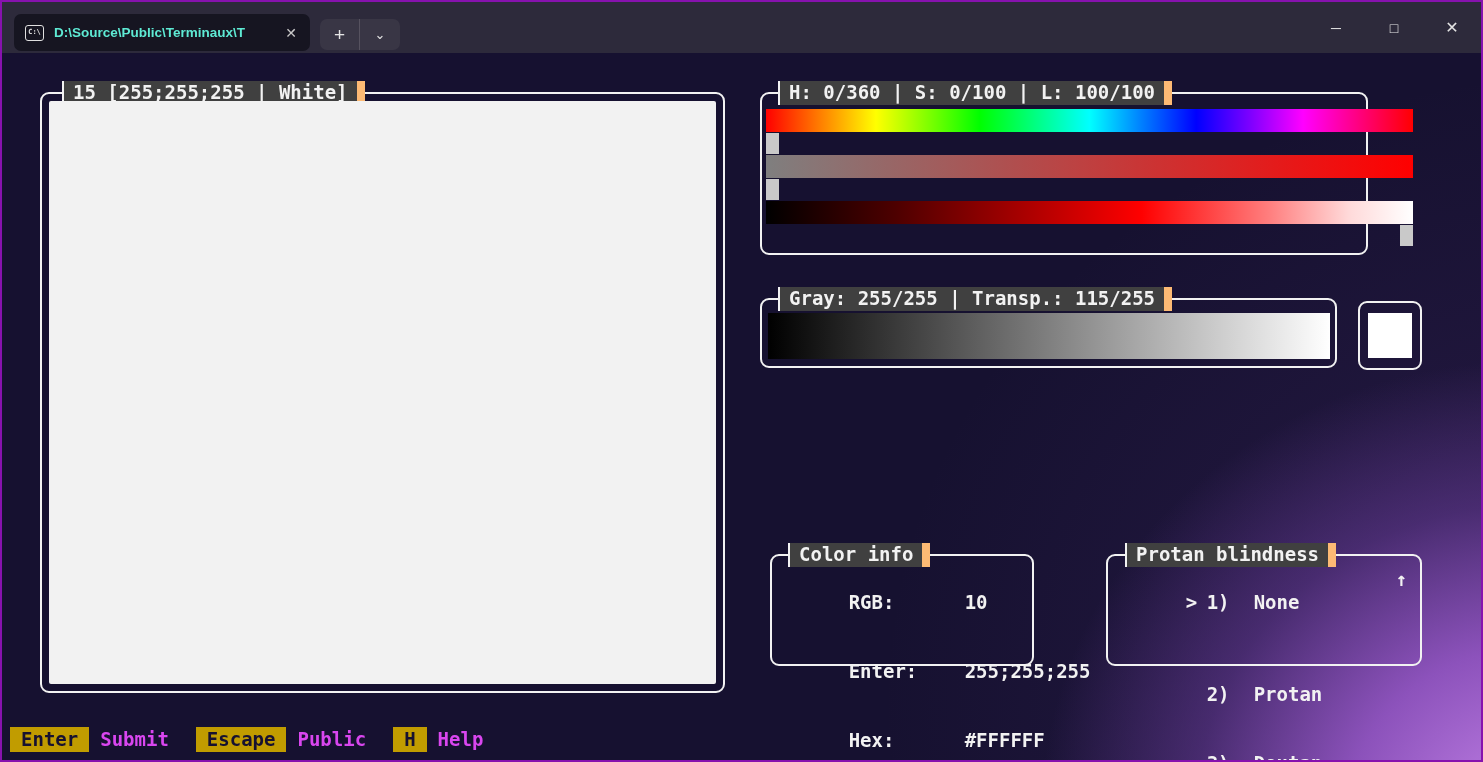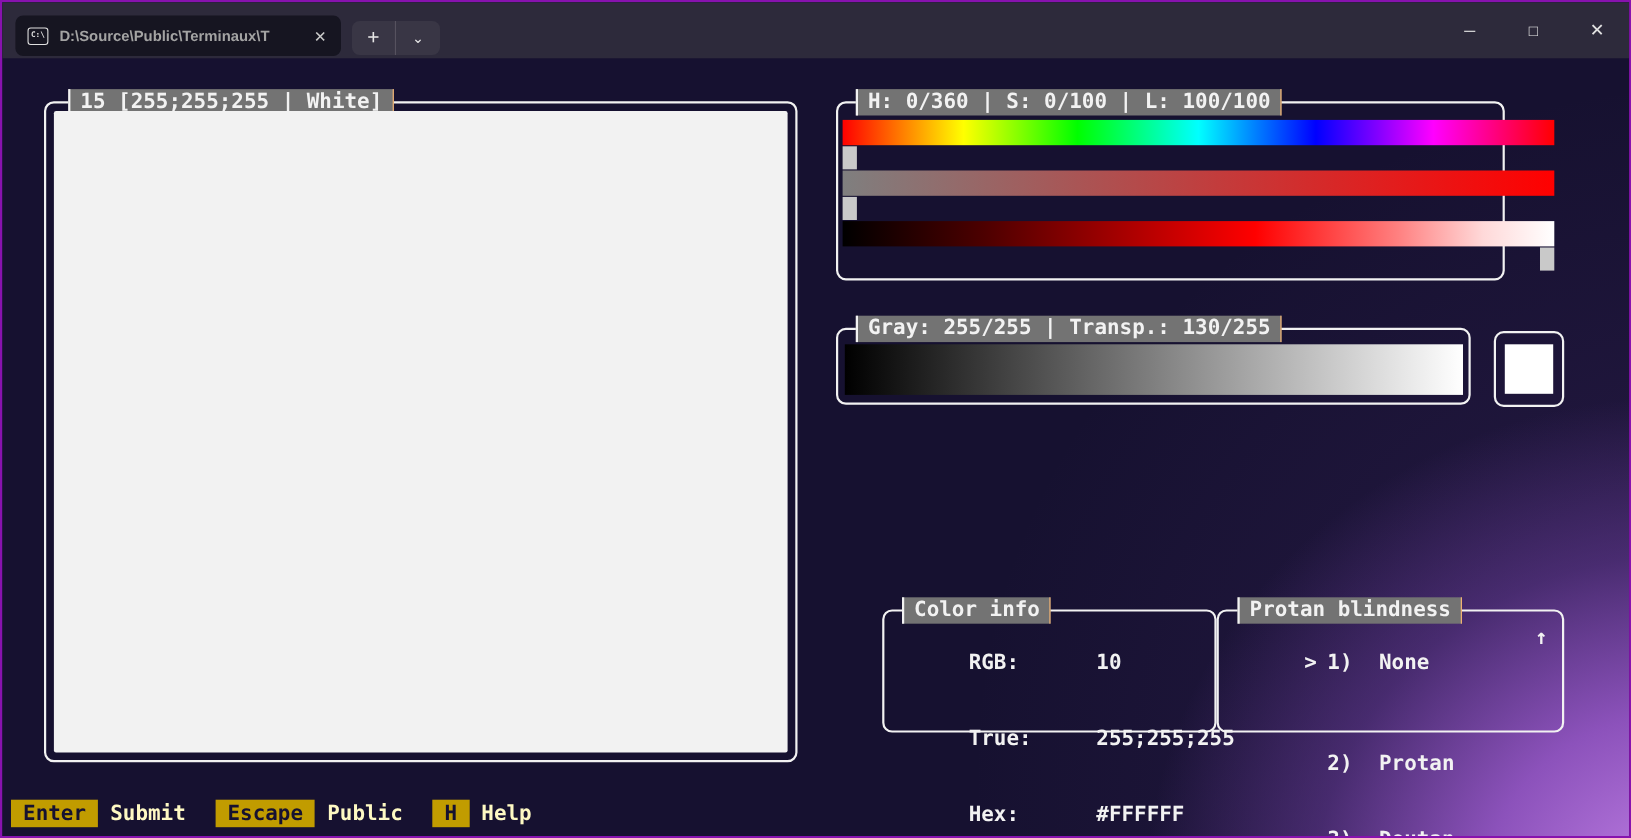--- a/index.html
+++ b/index.html
@@ -38,21 +38,21 @@
     display:flex; align-items:center; cursor:default;
   }
   .tab-icon{
     width:19px; height:16px; margin-left:11px; flex:0 0 auto;
     border:1.6px solid #E0E0E0; border-radius:3px;
     color:#E0E0E0; font-family:"DejaVu Sans Mono", monospace;
     font-size:7px; font-weight:bold; line-height:13px; text-align:center;
   }
   .tab-title{
     margin-left:10px; width:192px; overflow:hidden; white-space:nowrap;
-    color:#a3a3a3; font-size:13.5px; font-weight:bold;
+    color:#5eead4; font-size:13.5px; font-weight:bold;
   }
   .tab-close{
     margin-left:auto; margin-right:10px; color:#C9C9C9; font-size:14px;
     width:18px; text-align:center; cursor:pointer;
   }
   .newtab-group{
     position:absolute; left:318px; top:17px; width:80px; height:31px;
     background:#393645; border-radius:7px; display:flex; overflow:hidden;
   }
   .newtab-group .half{
@@ -77,22 +77,22 @@
     position:absolute; left:0px; top:51px; width:1479px; height:707px;
     color:#F2F2F2; font-size:19px; font-weight:bold; z-index:2;
   }
 
   .tui-box{
     position:absolute;
     border:2px solid #F2F2F2; border-radius:9px;
   }
   .tui-title{
     position:absolute; top:-13px; left:18px;
-    background:#737373;
-    border-left:2px solid #F2F2F2; border-right:1px solid #fdba74;
+    background:#404040;
+    border-left:2px solid #F2F2F2; border-right:8px solid #fdba74;
     padding:0 9px; line-height:23px; white-space:pre; height:24px;
   }
 
   
   .box-preview{ left:38px; top:39px; width:685px; height:601px; }
   .preview-fill{
     position:absolute; inset:7px; background:#F2F2F2; border-radius:2px;
   }
 
   
@@ -122,42 +122,42 @@
   .box-swatch{ left:1356px; top:248px; width:64px; height:69px; }
   .swatch-fill{ position:absolute; left:8px; right:8px; top:10px; bottom:10px; background:#FFFFFF; }
 
   
   .box-rgb{ left:758px; top:363px; width:662px; height:91px; padding-top:11px; }
   .bar-red{ background:linear-gradient(to right,#000,#ff0000); }
   .bar-green{ background:linear-gradient(to right,#000,#00ff00); }
   .bar-blue{ background:linear-gradient(to right,#000,#0000ff); }
 
   
-  .box-info{ left:800px; top:501px; width:304px; height:112px; padding:12px 0 0 8px; }
+  .box-info{ left:768px; top:501px; width:264px; height:112px; padding:12px 0 0 8px; }
   .info-row{ line-height:23px; white-space:pre; }
   .info-label{ display:inline-block; width:116px; }
 
   
   .box-blind{ left:1104px; top:501px; width:316px; height:112px; padding:12px 0 0 9px; }
   .blind-row{ line-height:23px; white-space:pre; position:relative; }
   .blind-marker{ display:inline-block; width:21px; }
   .blind-number{ display:inline-block; width:47px; }
   .blind-arrow{ position:absolute; right:13px; top:0; }
 
   
   .keybar{
     position:absolute; left:8px; top:674px; display:flex; column-gap:27px;
     align-items:flex-start; height:26px;
   }
   .keybind{ display:flex; align-items:center; column-gap:11px; }
   .key-chip{
     background:#C19C00; color:#161130; line-height:25px; height:25px;
     padding:0 11px; white-space:pre; cursor:pointer;
   }
-  .key-action{ color:#fef9c3; line-height:25px; }
+  .key-action{ color:#d946ef; line-height:25px; }
 </style>
 </head>
 <body>
 
 <div class="glow"></div>
 
 <div class="titlebar">
   <div class="tab">
     <div class="tab-icon">C:\</div>
     <div class="tab-title">D:\Source\Public\Terminaux\T</div>
@@ -191,36 +191,36 @@
     <div class="handle-row">
       <div class="slider-handle" style="left:0"></div>
     </div>
     <div class="bar bar-light"></div>
     <div class="handle-row">
       <div class="slider-handle" style="left:634px"></div>
     </div>
   </div>
 
   <div class="tui-box box-gray">
-    <div class="tui-title" style="left:16px">Gray: 255/255 | Transp.: 130/255</div>
+    <div class="tui-title" style="left:16px">Gray: 255/255 | Transp.: 115/255</div>
     <div class="bar-gray"></div>
   </div>
 
   <div class="tui-box box-swatch">
     <div class="swatch-fill"></div>
   </div>
 
 
   <div class="tui-box box-info">
     <div class="tui-title" style="left:16px">Color info</div>
     <div class="info-row">
       <span class="info-label">RGB:</span><span>10</span>
     </div>
     <div class="info-row">
-      <span class="info-label">True:</span><span>255;255;255</span>
+      <span class="info-label">Enter:</span><span>255;255;255</span>
     </div>
     <div class="info-row">
       <span class="info-label">Hex:</span><span>#FFFFFF</span>
     </div>
 
   </div>
 
   <div class="tui-box box-blind">
     <div class="tui-title" style="left:17px">Protan blindness</div>
     <div class="blind-row">

